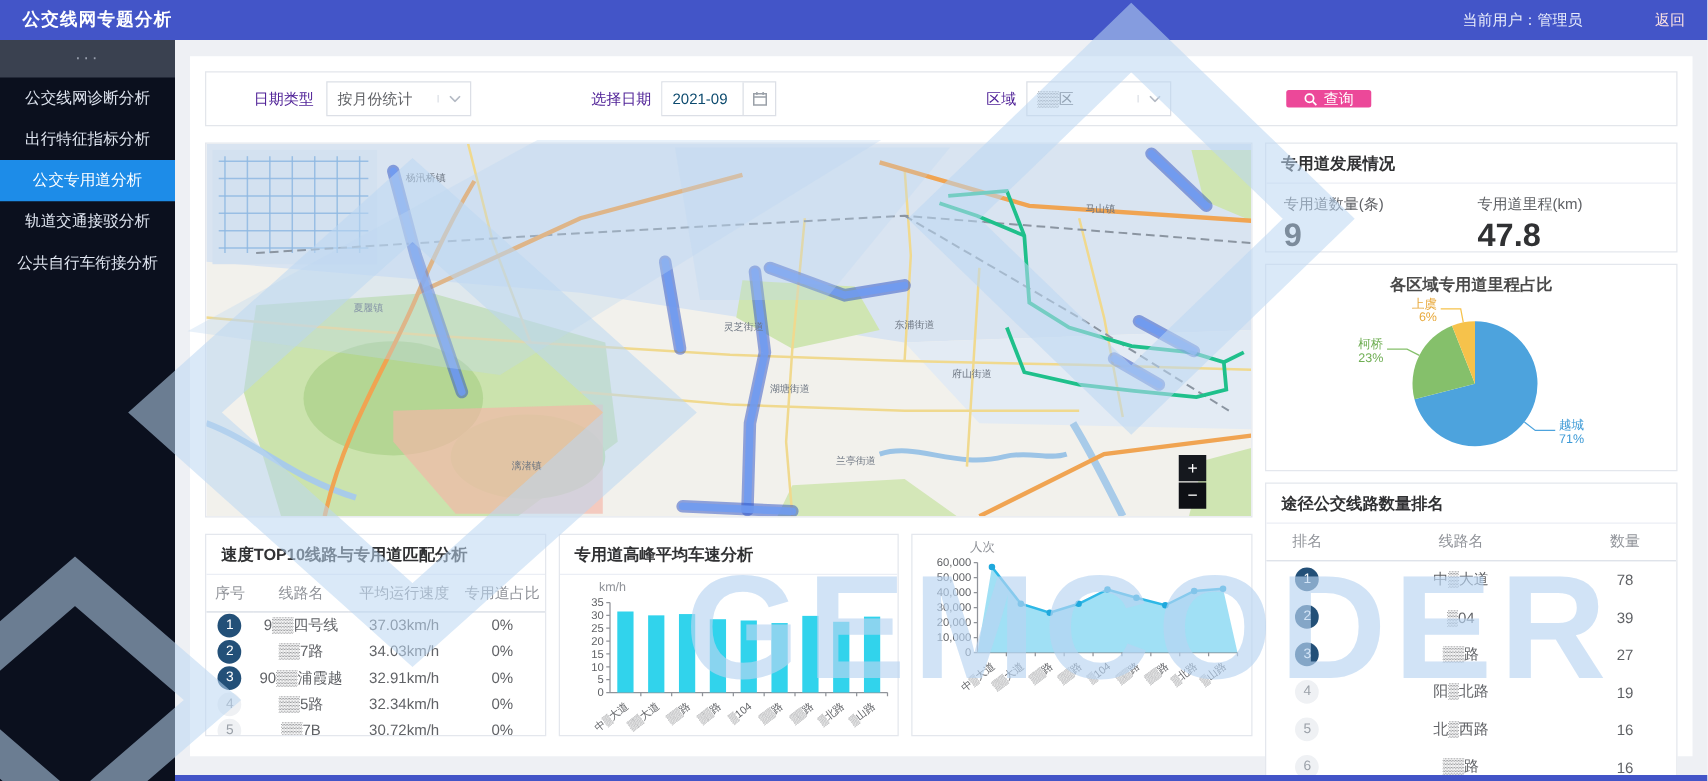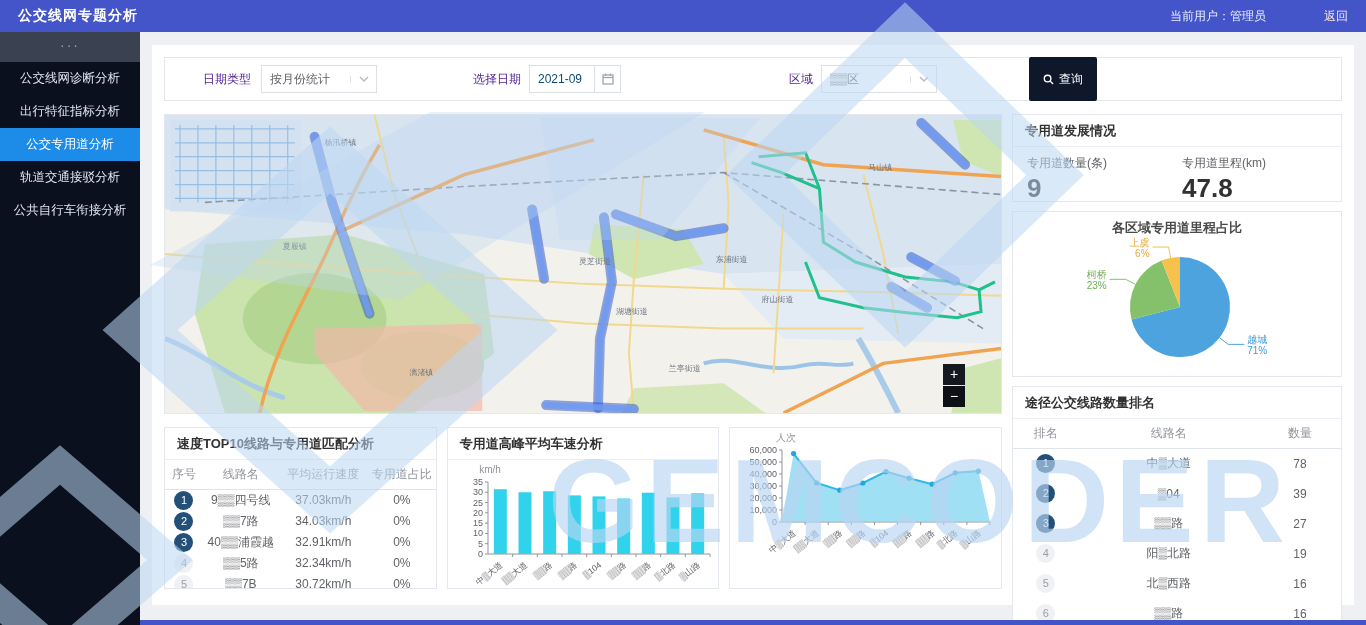--- a/index.html
+++ b/index.html
@@ -26,21 +26,21 @@
 
   
   .filterbar { height:44px; border:1px solid #e3e6eb; display:flex; align-items:center; }
   .flabel { font-size:12px; color:#4c1d95; }
   .select { display:flex; height:28px; border:1px solid #dcdfe6; background:#fff; align-items:center; cursor:pointer; }
   .select .val { width:88px; padding:0 8px; line-height:26px; font-size:12px; color:#606266; }
   .select .arrow { width:26px; border-left:1px solid #dcdfe6; display:flex; align-items:center; justify-content:center; }
   .datebox { display:flex; height:28px; border:1px solid #dcdfe6; align-items:stretch; }
   .datebox input { width:64px; border:0; outline:0; padding:0 8px; font-size:12px; color:#0c4a6e; font-family:inherit; }
   .datebox .cal { width:26px; border-left:1px solid #dcdfe6; display:flex; align-items:center; justify-content:center; }
-  .btn-query { height:44px; padding:0 14px; background:#0f172a; color:#fff; border:0; border-radius:2px; font-size:12px; display:flex; align-items:center; gap:5px; cursor:pointer; font-family:inherit; }
+  .btn-query { height:14px; padding:0 14px; background:#ec4899; color:#fff; border:0; border-radius:2px; font-size:12px; display:flex; align-items:center; gap:5px; cursor:pointer; font-family:inherit; }
 
   
   .content { display:flex; gap:10px; margin-top:13px; }
   .leftcol { width:838px; }
   .rightcol { width:330px; display:flex; flex-direction:column; gap:9px;border-radius:12px; }
   .panel { border:1px solid #e4e7ed; background:#fff; position:relative; overflow:hidden; }
   .panel-title { font-size:13px; font-weight:bold; color:#303133; padding:7px 12px 6px; border-bottom:1px solid #ebeef5; }
 
   .map-panel { height:300px; border:1px solid #e4e7ed; position:relative; overflow:hidden; }
   .map-zoom { position:absolute; right:36px; bottom:6px; width:22px; z-index:3; }
@@ -244,21 +244,21 @@
                       <td>0%</td>
                     </tr>
                     <tr style="height:21px">
                       <td><span class="badge top">2</span></td>
                       <td>▒▒7路</td>
                       <td>34.03km/h</td>
                       <td>0%</td>
                     </tr>
                     <tr style="height:21px">
                       <td><span class="badge top">3</span></td>
-                      <td>40▒▒浦霞越</td>
+                      <td>90▒▒浦霞越</td>
                       <td>32.91km/h</td>
                       <td>0%</td>
                     </tr>
                     <tr style="height:21px">
                       <td><span class="badge">4</span></td>
                       <td>▒▒5路</td>
                       <td>32.34km/h</td>
                       <td>0%</td>
                     </tr>
                     <tr style="height:21px">

